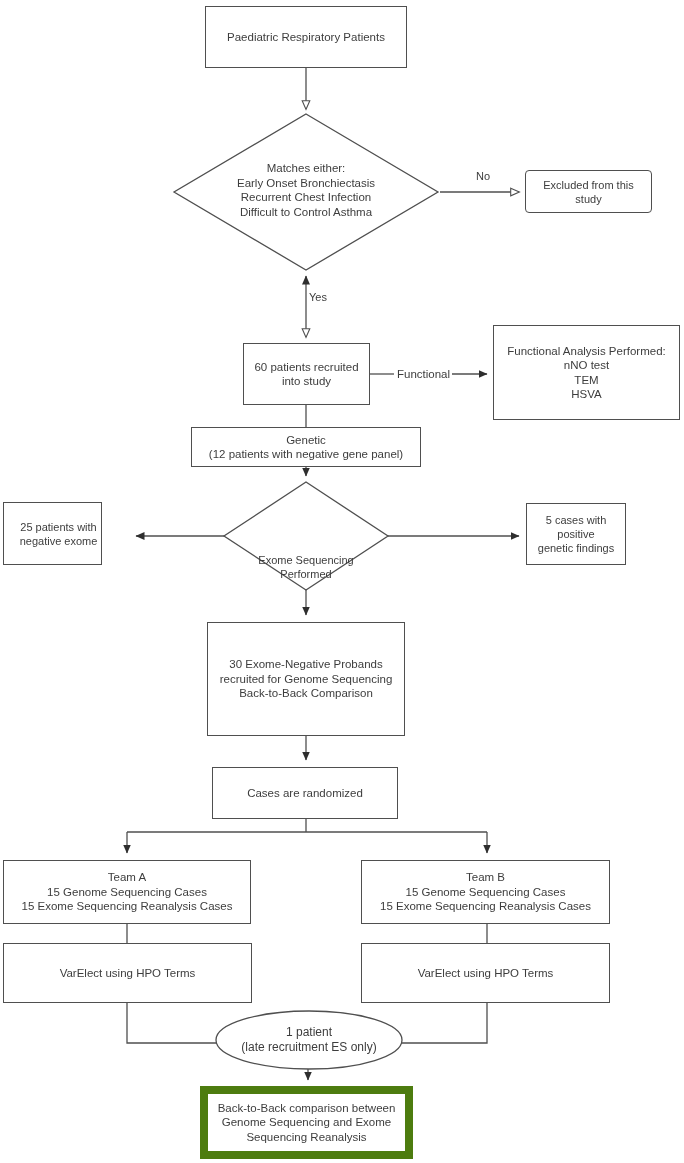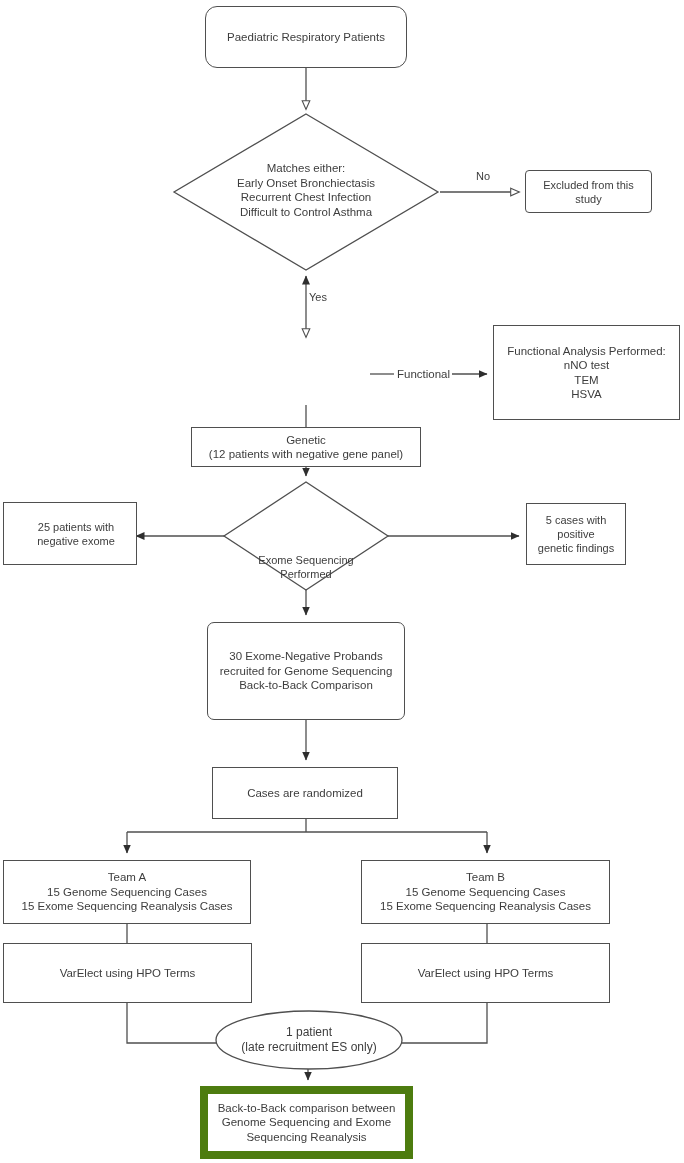--- a/index.html
+++ b/index.html
@@ -7,21 +7,21 @@
     position:relative;width:684px;height:1163px;background:#ffffff;
     font-family:"Liberation Sans", sans-serif;overflow:hidden;
   }
   #connectors{position:absolute;left:0;top:0;width:684px;height:1163px;}
   .node{
     position:absolute;box-sizing:border-box;background:#fff;
     border:1px solid #4f4f4f;color:#3d3d3d;
     display:flex;align-items:center;justify-content:center;
     text-align:center;font-size:11.5px;line-height:14.5px;white-space:pre-line;
   }
-  .rounded{border-radius:12px;}
+  .rounded{border-radius:0;}
   .rounded-sm{border-radius:4px;}
   .small{font-size:11px;line-height:14px;}
   .thick{border:8px solid #4d7c0f;}
   .overlay-text{
     position:absolute;color:#3d3d3d;text-align:center;white-space:pre-line;
     font-size:11.5px;line-height:14.5px;
   }
   .edge-label{
     position:absolute;color:#3d3d3d;font-size:11px;line-height:13px;
     text-align:center;white-space:nowrap;
@@ -93,41 +93,43 @@
 Recurrent Chest Infection
 Difficult to Control Asthma</div>
 
   <div class="edge-label" style="left:467px;top:170px;width:32px;">No</div>
 
   <div class="node rounded-sm small" style="left:525px;top:170px;width:127px;height:43px;">Excluded from this
 study</div>
 
   <div class="edge-label" style="left:309px;top:291px;width:30px;text-align:left;">Yes</div>
 
+  <div class="node" style="left:243px;top:343px;width:127px;height:62px;">60 patients recruited
+into study</div>
 
   <div class="edge-label" style="left:394px;top:368px;width:59px;font-size:11.5px;">Functional</div>
 
   <div class="node" style="left:493px;top:325px;width:187px;height:95px;">Functional Analysis Performed:
 nNO test
 TEM
 HSVA</div>
 
   <div class="node" style="left:191px;top:427px;width:230px;height:40px;">Genetic
 (12 patients with negative gene panel)</div>
 
   <div class="overlay-text" style="left:226px;top:521px;width:160px;font-size:11px;line-height:14px;margin-top:32px;">Exome Sequencing
 Performed</div>
 
-  <div class="node small" style="left:3px;top:502px;width:134px;height:63px;padding-left:12px;">25 patients with
+  <div class="node small" style="left:3px;top:502px;width:99px;height:63px;padding-left:12px;">25 patients with
 negative exome</div>
 
   <div class="node small" style="left:526px;top:503px;width:100px;height:62px;">5 cases with positive
 genetic findings</div>
 
-  <div class="node" style="left:207px;top:622px;width:198px;height:98px;border-radius:7px;">30 Exome-Negative Probands
+  <div class="node" style="left:207px;top:622px;width:198px;height:114px;">30 Exome-Negative Probands
 recruited for Genome Sequencing
 Back-to-Back Comparison</div>
 
   <div class="node" style="left:212px;top:767px;width:186px;height:52px;">Cases are randomized</div>
 
   <div class="node" style="left:3px;top:860px;width:248px;height:64px;">Team A
 15 Genome Sequencing Cases
 15 Exome Sequencing Reanalysis Cases</div>
 
   <div class="node" style="left:361px;top:860px;width:249px;height:64px;">Team B

